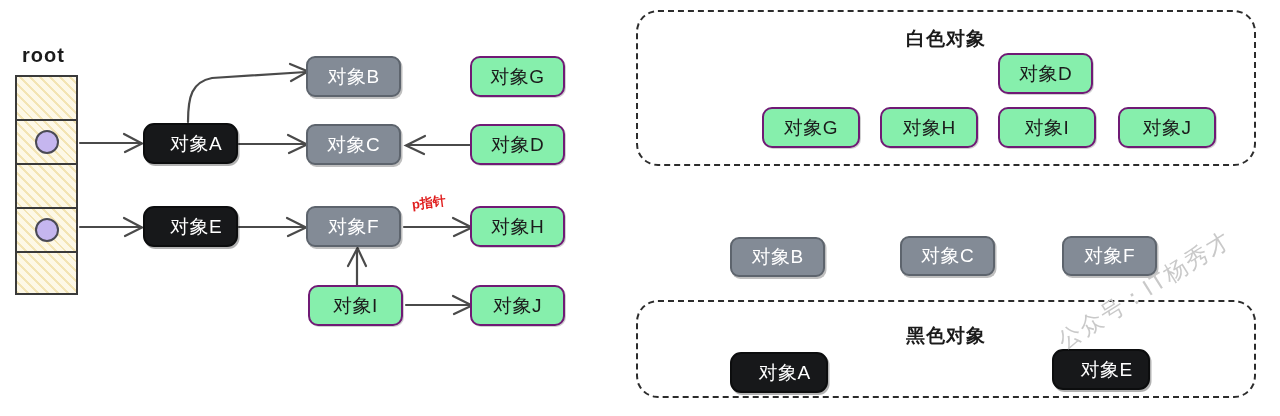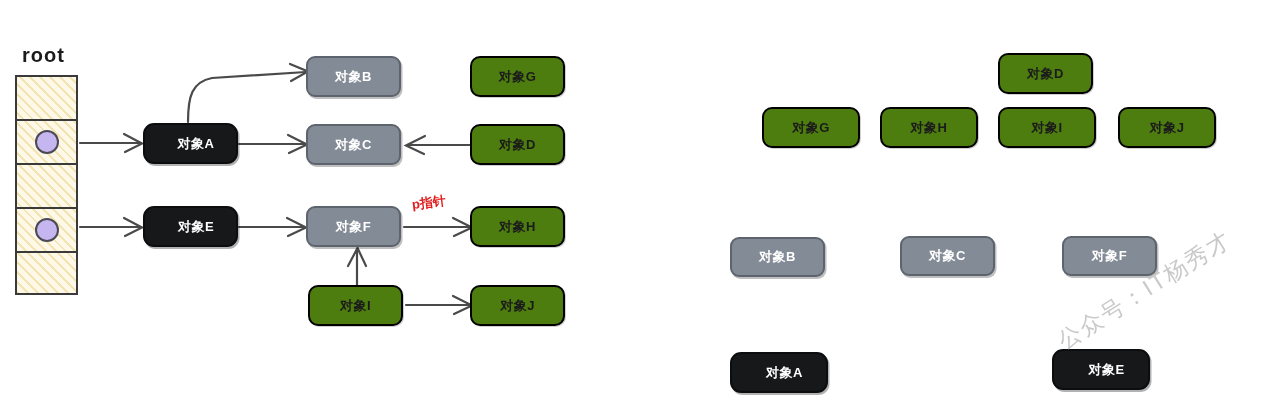--- a/index.html
+++ b/index.html
@@ -8,26 +8,26 @@
     font-family:"Liberation Sans","DejaVu Sans",sans-serif;
     position:relative;
   }
   #stage{position:absolute;left:0;top:0;width:1280px;height:416px;}
 
   
   .node{
     position:absolute;box-sizing:border-box;
     display:flex;align-items:center;justify-content:center;
     border-radius:10px;
-    font-size:13px;font-weight:700;letter-spacing:.5px;
+    font-size:19px;font-weight:400;letter-spacing:.5px;
     white-space:nowrap;
   }
   .node.white{
-    background:#4d7c0f;color:#1b1b1b;
-    border:2px solid #000000;
+    background:#86efac;color:#1b1b1b;
+    border:2px solid #701a75;
     box-shadow:1px 1px 0 rgba(0,0,0,.18);
   }
   .node.gray{
     background:#838b96;color:#ffffff;
     border:2px solid #5d646d;
     border-radius:9px;
     box-shadow:1.5px 2px 0 rgba(0,0,0,.25);
   }
   .node.black{
     background:#17181a;color:#ffffff;
@@ -145,27 +145,33 @@
   <div class="node white" style="left:470px;top:56px;width:95px;height:41px;">对象G</div>
   <div class="node black" style="left:143px;top:123px;width:95px;height:41px;">对象A</div>
   <div class="node gray" style="left:306px;top:124px;width:95px;height:41px;">对象C</div>
   <div class="node white" style="left:470px;top:124px;width:95px;height:41px;">对象D</div>
   <div class="node black" style="left:143px;top:206px;width:95px;height:41px;">对象E</div>
   <div class="node gray" style="left:306px;top:206px;width:95px;height:41px;">对象F</div>
   <div class="node white" style="left:470px;top:206px;width:95px;height:41px;">对象H</div>
   <div class="node white" style="left:308px;top:285px;width:95px;height:41px;">对象I</div>
   <div class="node white" style="left:470px;top:285px;width:95px;height:41px;">对象J</div>
 
+  <div class="panel" style="left:636px;top:10px;width:620px;height:156px;">
+    <div class="panel-title" style="top:14px;">白色对象</div>
+  </div>
   <div class="node white" style="left:998px;top:53px;width:95px;height:41px;">对象D</div>
   <div class="node white" style="left:762px;top:107px;width:98px;height:41px;">对象G</div>
   <div class="node white" style="left:880px;top:107px;width:98px;height:41px;">对象H</div>
   <div class="node white" style="left:998px;top:107px;width:98px;height:41px;">对象I</div>
   <div class="node white" style="left:1118px;top:107px;width:98px;height:41px;">对象J</div>
 
   <div class="node gray" style="left:730px;top:237px;width:95px;height:40px;">对象B</div>
   <div class="node gray" style="left:900px;top:236px;width:95px;height:40px;">对象C</div>
   <div class="node gray" style="left:1062px;top:236px;width:95px;height:40px;">对象F</div>
 
+  <div class="panel" style="left:636px;top:300px;width:620px;height:98px;">
+    <div class="panel-title" style="top:21px;">黑色对象</div>
+  </div>
   <div class="node black" style="left:730px;top:352px;width:98px;height:41px;">对象A</div>
   <div class="node black" style="left:1052px;top:349px;width:98px;height:41px;">对象E</div>
 
   <div id="watermark">公众号：IT杨秀才</div>
 </div>
 
 </body></html>

